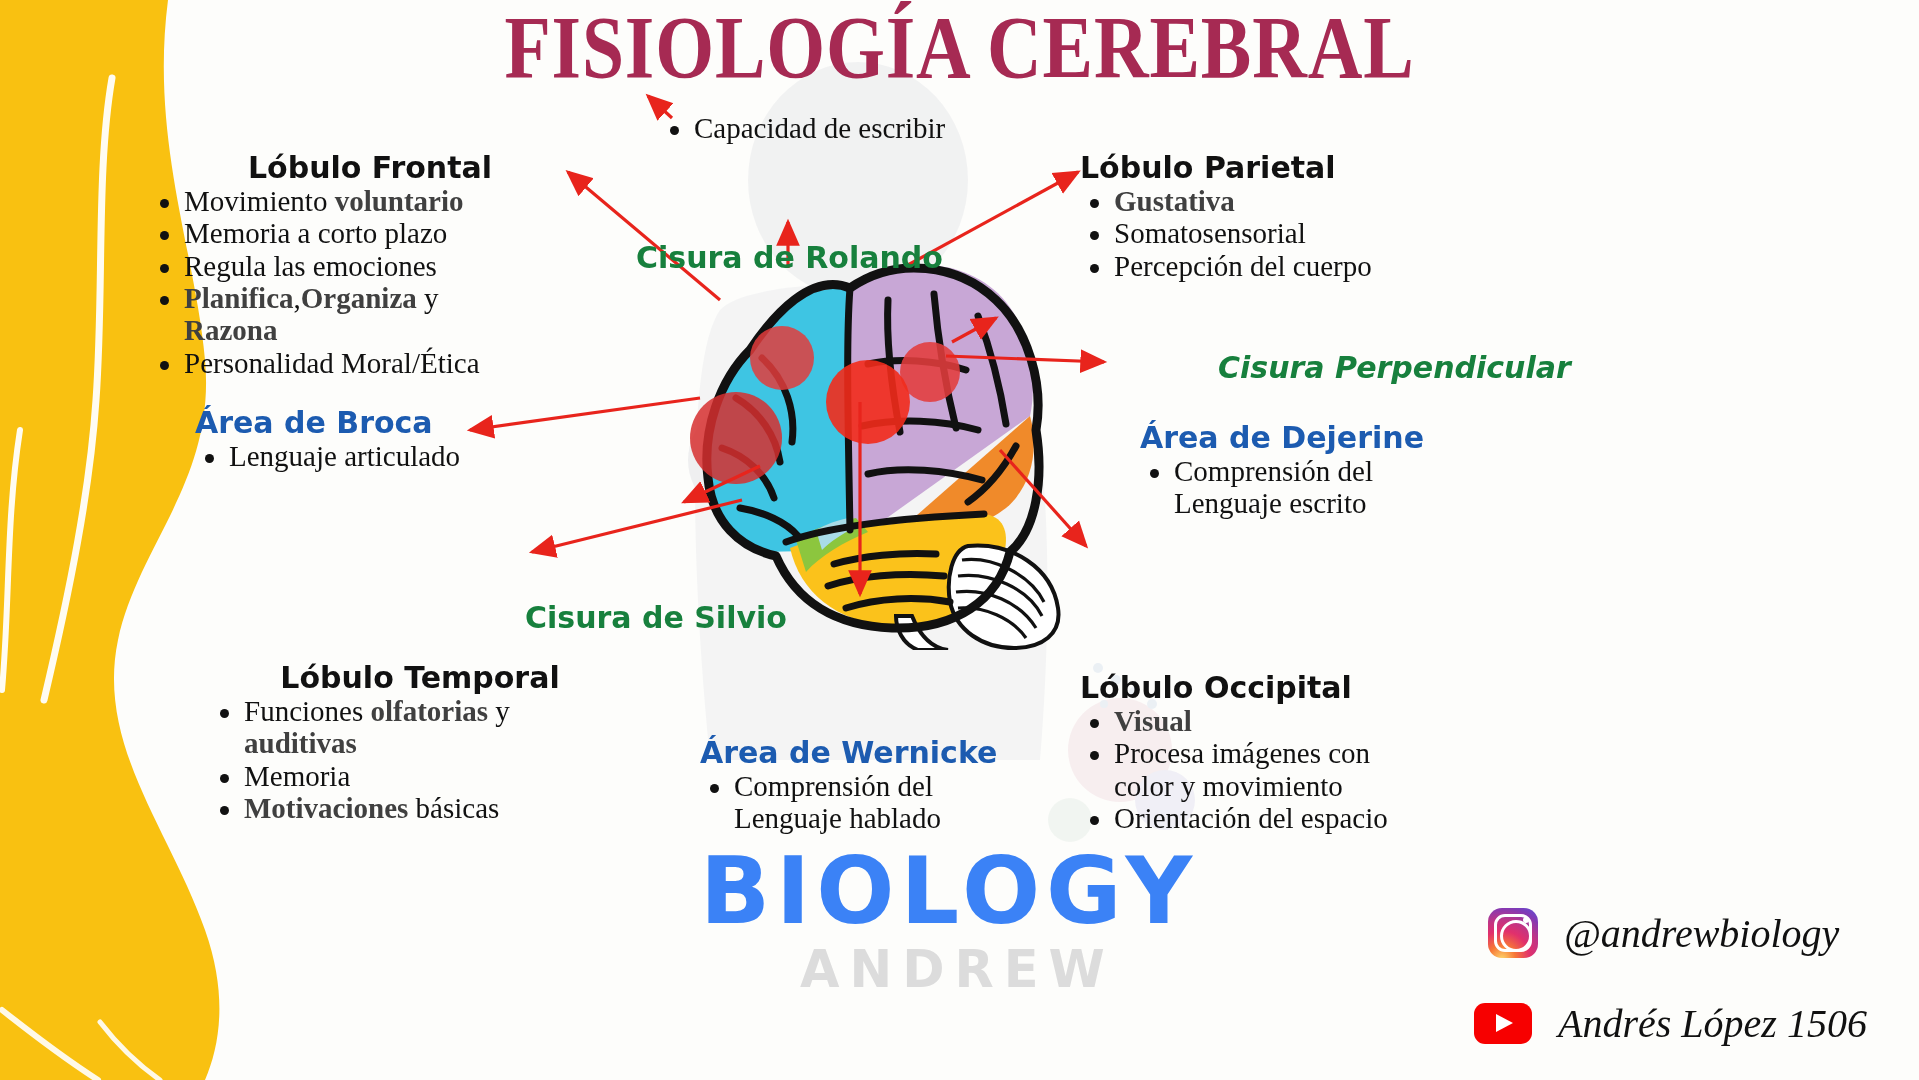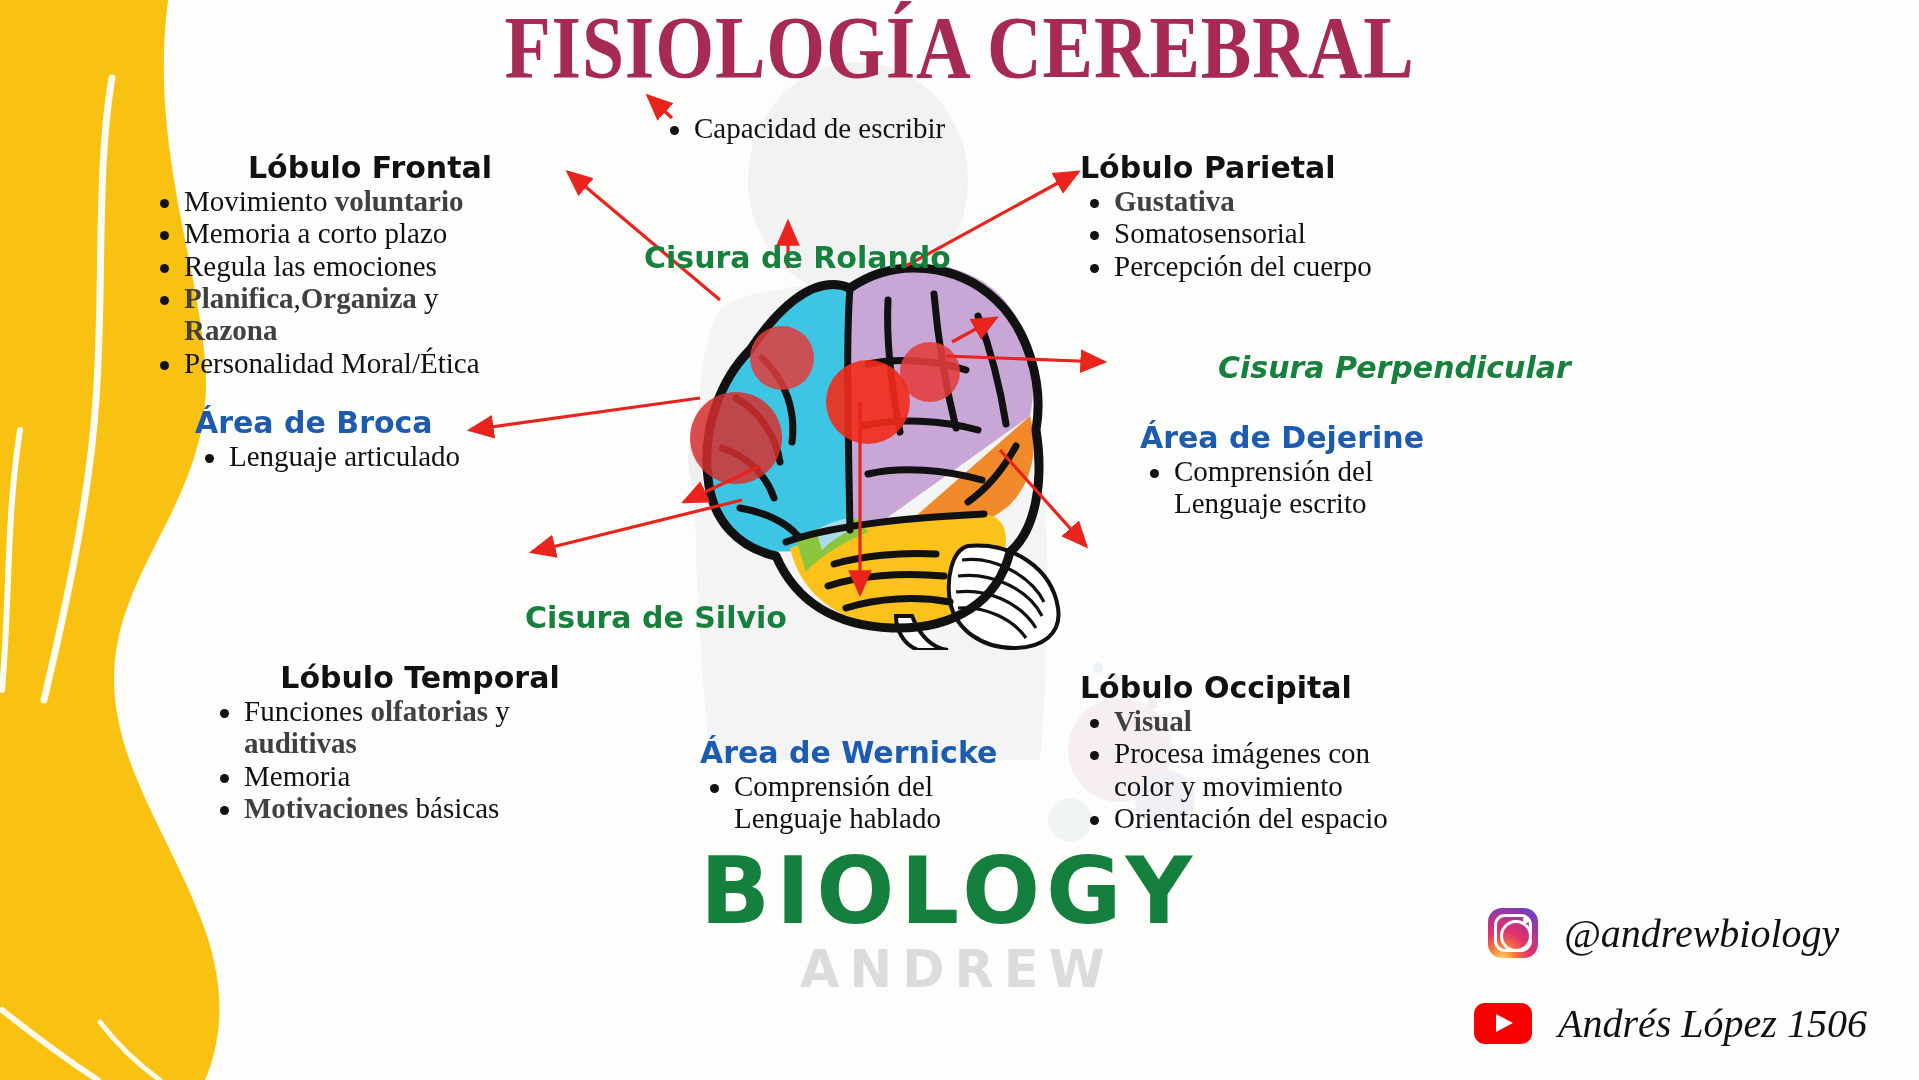--- a/index.html
+++ b/index.html
@@ -15,21 +15,21 @@
   .yellow-shape { position: absolute; left: 0; top: 0; width: 330px; height: 1080px; }
   .brush { position: absolute; }
 
   .watermark-biology {
     position: absolute;
     left: 700px; top: 838px;
     font-family: "DejaVu Sans", sans-serif;
     font-weight: 900;
     font-size: 92px;
     letter-spacing: 6px;
-    color: #15803d;
+    color: #3b82f6;
     user-select: none;
   }
   .watermark-andrew {
     position: absolute;
     left: 800px; top: 940px;
     font-family: "DejaVu Sans", sans-serif;
     font-weight: 700;
     font-size: 51px;
     letter-spacing: 10px;
     color: #DCDCDC;
@@ -323,21 +323,21 @@
   <div class="block" style="left:1080px; top:670px; width:470px;">
     <div class="heading">Lóbulo Occipital</div>
     <ul class="items">
         <li><span class="hl">Visual</span></li>
         <li><span>Procesa imágenes con</span></li>
         <li class="nobullet"><span>color y movimiento</span></li>
         <li><span>Orientación del espacio</span></li>
       </ul>
   </div>
 
-  <div class="block heading green" style="left:636px; top:240px;margin-left:8px;">Cisura de Rolando</div>
+  <div class="block heading green" style="left:636px; top:240px;">Cisura de Rolando</div>
   <div class="block heading green" style="left:525px; top:600px;">Cisura de Silvio</div>
   <div class="block heading green" style="left:1218px; top:350px;font-style:italic;">Cisura Perpendicular</div>
 
   <div class="social" style="left:1488px; top:908px;">
     <div class="ig-icon">
         <div class="ig-frame"></div>
       </div>
     <div class="social-label">@andrewbiology</div>
   </div>
   <div class="social" style="left:1474px; top:1000px;">

